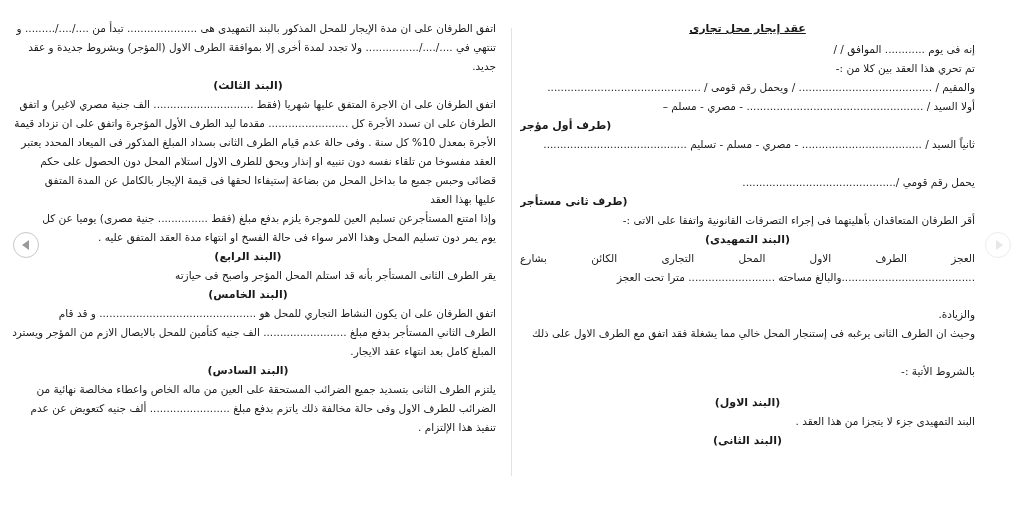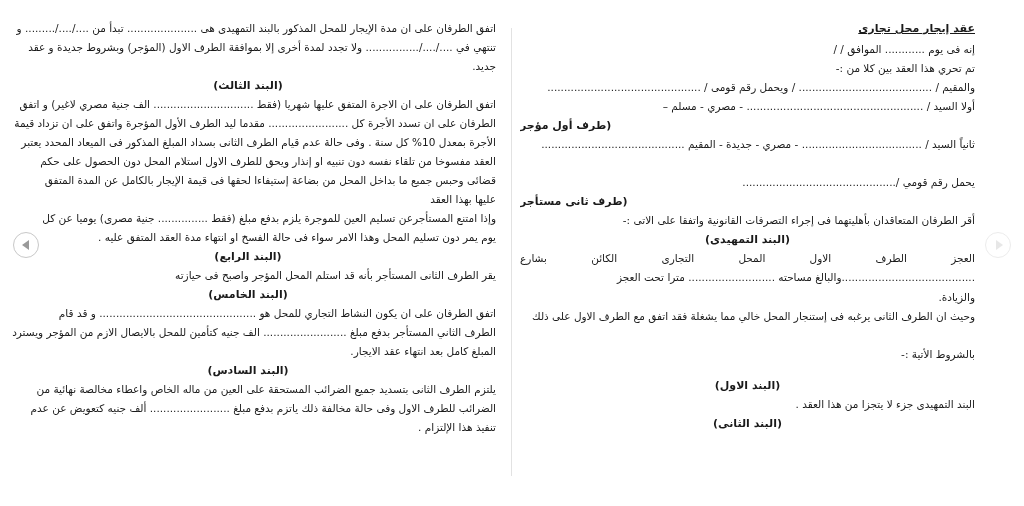--- a/index.html
+++ b/index.html
@@ -11,21 +11,21 @@
     position: absolute; top: 19px; height: 452px; overflow: hidden;
     direction: rtl; font-size: 10.5px; line-height: 19px;
   }
   .page.right { left: 520px; width: 455px; }
   .page.left { left: 0; width: 496px; }
   .page.left .inner { position: absolute; right: 0; width: 536px; }
   .divider {
     position: absolute; left: 511px; top: 28px; width: 1px; height: 448px; background: #e2e2e2;
   }
   .line { white-space: nowrap; overflow: hidden; }
-  .title { font-weight: bold; text-decoration: underline; font-size: 11px; margin-bottom: 2px; }
+  .title { text-align: center; font-weight: bold; text-decoration: underline; font-size: 11px; margin-bottom: 2px; }
   .heading { text-align: center; font-weight: bold; font-size: 11px; }
   .party { font-weight: bold; font-size: 11px; text-align: left; direction: ltr; }
   .party span { direction: rtl; unicode-bidi: plaintext; text-align: center; }
   .gap { height: 19px; }
   .justify { display: flex; justify-content: space-between; }
   .nav-btn {
     position: absolute; top: 232px; width: 26px; height: 26px; border-radius: 50%;
     border: 1.5px solid #c8c8c8; background: #fff; display: flex; align-items: center; justify-content: center;
     cursor: pointer; box-sizing: border-box;
   }
@@ -66,37 +66,37 @@
 
 <div class="divider"></div>
 
 <div class="page right">
   <div class="title">عقد إيجار محل تجارى</div>
   <div class="line">إنه فى يوم ............     الموافق   /  /</div>
   <div class="line">تم تحري هذا العقد بين كلا من :-</div>
   <div class="line">والمقيم / ........................................ / ويحمل رقم قومى / ..............................................</div>
   <div class="line">أولا السيد / ..................................................... - مصري - مسلم –</div>
   <div class="party"><span>(طرف أول مؤجر</span></div>
-  <div class="line">ثانياً السيد / .................................... - مصري - جديدة - المقيم ...........................................</div>
+  <div class="line">ثانياً السيد / .................................... - مصري - مسلم - تسليم ...........................................</div>
   <div class="gap"></div>
   <div class="line">يحمل رقم قومي /..............................................</div>
   <div class="party"><span>(طرف ثانى مستأجر</span></div>
   <div class="line">أقر الطرفان المتعاقدان بأهليتهما فى إجراء التصرفات القانونية واتفقا على الاتى :-</div>
   <div class="heading">(البند التمهيدى)</div>
   <div class="line justify">
     <span>العجز</span>
     <span>الطرف</span>
     <span>الاول</span>
     <span>المحل</span>
     <span>التجارى</span>
     <span>الكائن</span>
     <span>بشارع</span>
   </div>
   <div class="line">........................................والبالغ مساحته .......................... مترا تحت العجز</div>
-  <div class="line" style="margin-top:1px">والزيادة.</div>
+  <div class="line" style="margin-top:18px">والزيادة.</div>
   <div class="line">وحيث ان الطرف الثانى يرغبه فى إستنجار المحل خالي مما يشغلة فقد اتفق مع الطرف الاول على ذلك</div>
   <div class="line" style="margin-top:19px">بالشروط الأتية :-</div>
   <div class="heading" style="margin-top:12px">(البند الاول)</div>
   <div class="line">البند التمهيدى جزء لا يتجزا من هذا العقد .</div>
   <div class="heading">(البند الثانى)</div>
 </div>
 
 <div class="nav-btn prev">
   <span class="tri-left"></span>
 </div>

